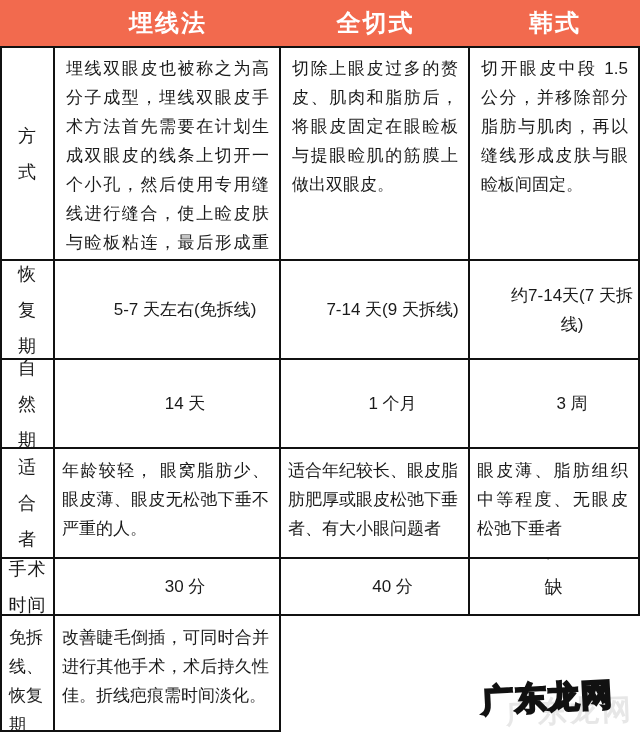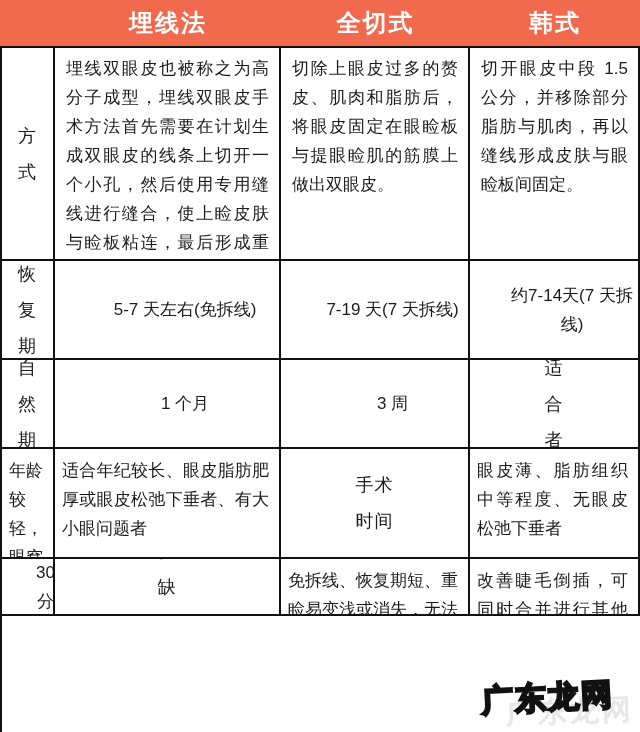--- a/index.html
+++ b/index.html
@@ -105,39 +105,41 @@
     <div class="cell cell--label">方
 式</div>
     <div class="cell cell--justify">埋线双眼皮也被称之为高分子成型，埋线双眼皮手术方法首先需要在计划生成双眼皮的线条上切开一个小孔，然后使用专用缝线进行缝合，使上睑皮肤与睑板粘连，最后形成重睑。</div>
     <div class="cell cell--justify">切除上眼皮过多的赘皮、肌肉和脂肪后，将眼皮固定在眼睑板与提眼睑肌的筋膜上做出双眼皮。</div>
     <div class="cell cell--justify">切开眼皮中段 1.5 公分，并移除部分脂肪与肌肉，再以缝线形成皮肤与眼睑板间固定。</div>
 
     <div class="cell cell--label">恢
 复
 期</div>
     <div class="cell cell--center">5-7 天左右(免拆线)</div>
-    <div class="cell cell--center">7-19 天(7 天拆线)</div>
+    <div class="cell cell--center">7-14 天(9 天拆线)</div>
     <div class="cell cell--center">约7-14天(7 天拆线)</div>
 
     <div class="cell cell--label">自
 然
 期</div>
+    <div class="cell cell--center">14 天</div>
     <div class="cell cell--center">1 个月</div>
     <div class="cell cell--center">3 周</div>
 
     <div class="cell cell--label">适
 合
 者</div>
     <div class="cell cell--lefttop">年龄较轻， 眼窝脂肪少、眼皮薄、眼皮无松弛下垂不严重的人。</div>
     <div class="cell cell--lefttop">适合年纪较长、眼皮脂肪肥厚或眼皮松弛下垂者、有大小眼问题者</div>
+    <div class="cell cell--lefttop">眼皮薄、脂肪组织中等程度、无眼皮松弛下垂者</div>
+
     <div class="cell cell--label">手术
 时间</div>
-
-    <div class="cell cell--lefttop">眼皮薄、脂肪组织中等程度、无眼皮松弛下垂者</div>
     <div class="cell cell--center">30 分</div>
+    <div class="cell cell--center">40 分</div>
 
     <div class="cell cell--label">优
 缺
 点</div>
     <div class="cell cell--lefttop">免拆线、恢复期短、重睑易变浅或消失，无法修皮。</div>
     <div class="cell cell--lefttop">改善睫毛倒插，可同时合并进行其他手术，术后持久性佳。折线疤痕需时间淡化。</div>
 
   </div>
 
   <div class="watermark-ghost">广东龙网</div>

